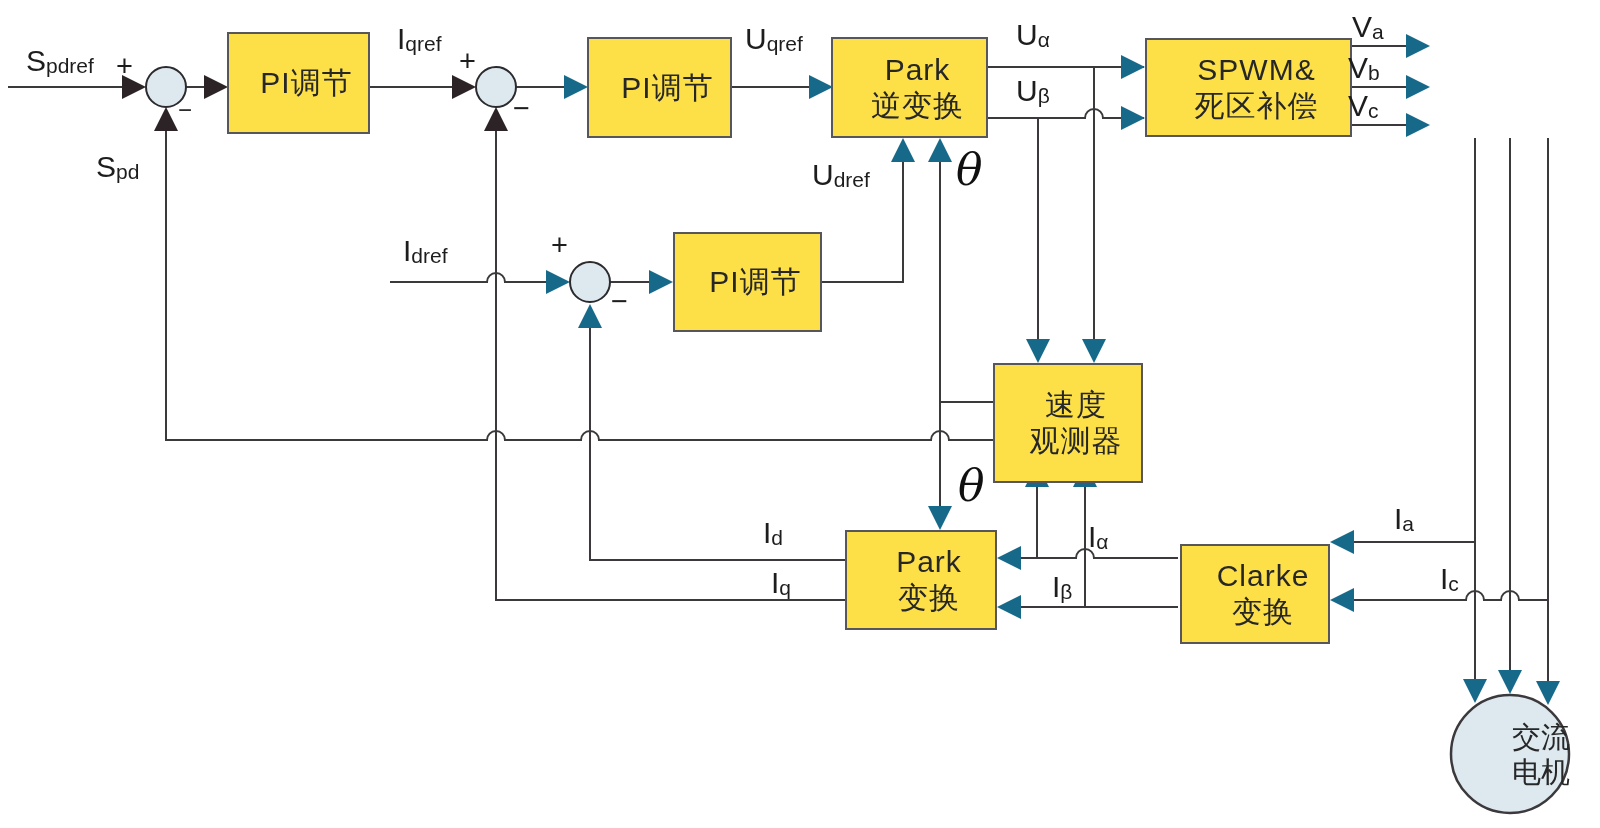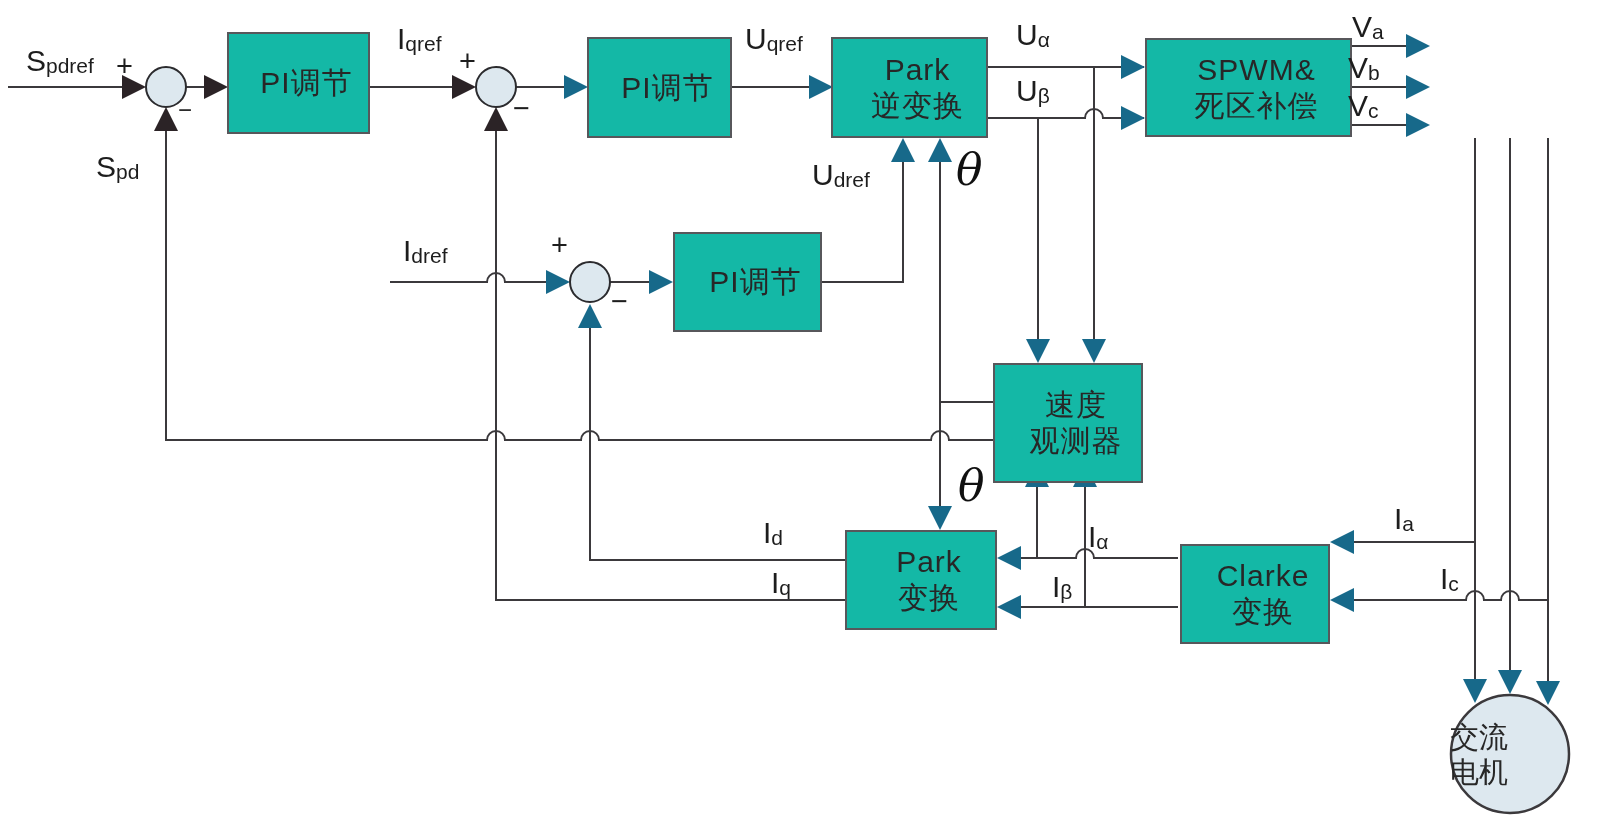--- a/index.html
+++ b/index.html
@@ -4,29 +4,29 @@
 <style>
   html,body{margin:0;padding:0;background:#ffffff;}
   .stage{position:relative;width:1600px;height:828px;background:#ffffff;
          font-family:"Liberation Sans",sans-serif;overflow:hidden;}
   svg.wiring{position:absolute;left:0;top:0;width:1600px;height:828px;}
   .wire{fill:none;stroke:#3b393c;stroke-width:2;}
   .arr-black{fill:#2b2326;stroke:none;}
   .arr-teal{fill:#17698a;stroke:none;}
   .sumc{fill:#dde8ef;stroke:#2b2b2e;stroke-width:2;}
   .motorc{fill:#dde8ef;stroke:#3b393c;stroke-width:2.5;}
-  .block{position:absolute;box-sizing:border-box;background:#14b8a6;border:2px solid #57575b;
+  .block{position:absolute;box-sizing:border-box;background:#fde047;border:2px solid #57575b;
          display:flex;flex-direction:column;align-items:center;justify-content:center;
          font-size:30px;line-height:36px;color:#272727;letter-spacing:1px;white-space:nowrap;padding-left:16px;}
   .sig{position:absolute;color:#1d1d1d;font-size:30px;white-space:nowrap;}
   .sig .sb{font-size:21px;vertical-align:-2px;}
   .sign{position:absolute;font-size:29px;color:#1d1d1d;line-height:1;}
   .theta{position:absolute;font-family:"DejaVu Serif",serif;font-style:italic;
          font-size:44px;color:#101010;line-height:1;}
-  .motor-label{position:absolute;left:1450px;top:720px;width:120px;text-align:left;
+  .motor-label{position:absolute;left:1450px;top:720px;width:120px;text-align:right;
          font-size:29px;line-height:35px;color:#272727;}
 </style>
 </head>
 <body>
 
 <div class="stage">
 
   <svg class="wiring" viewBox="0 0 1600 828">
 
     <g>

